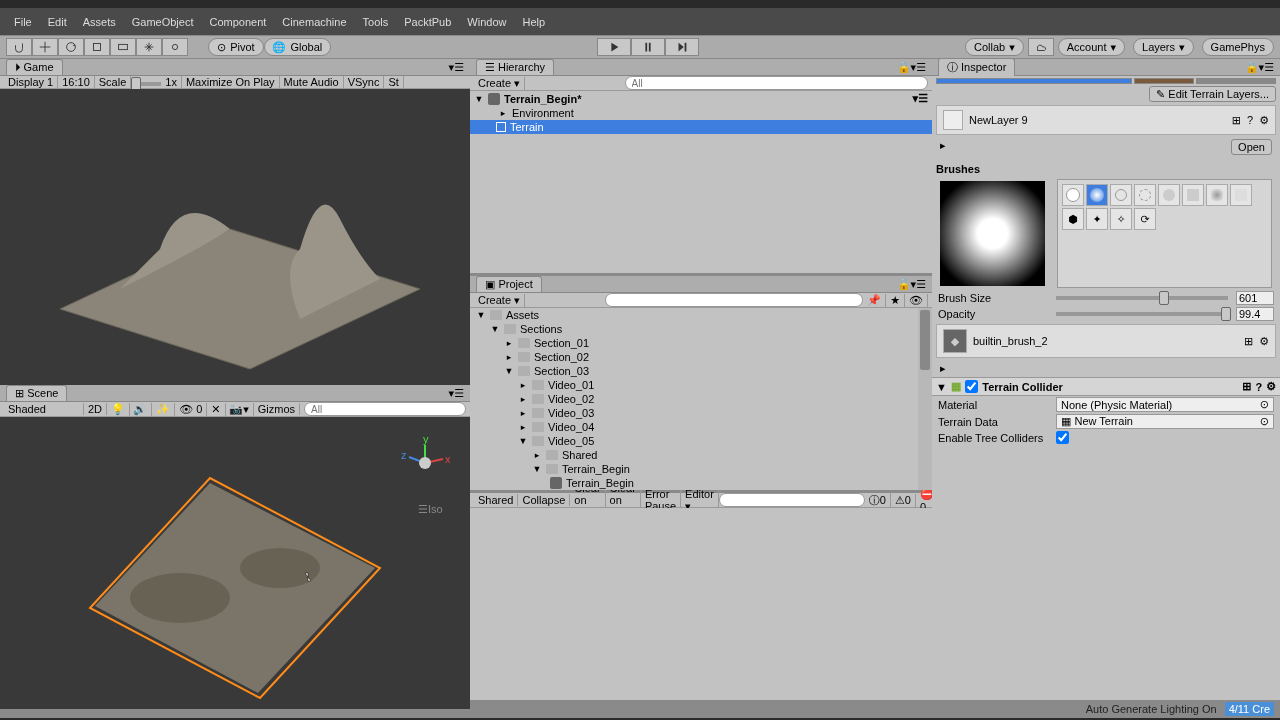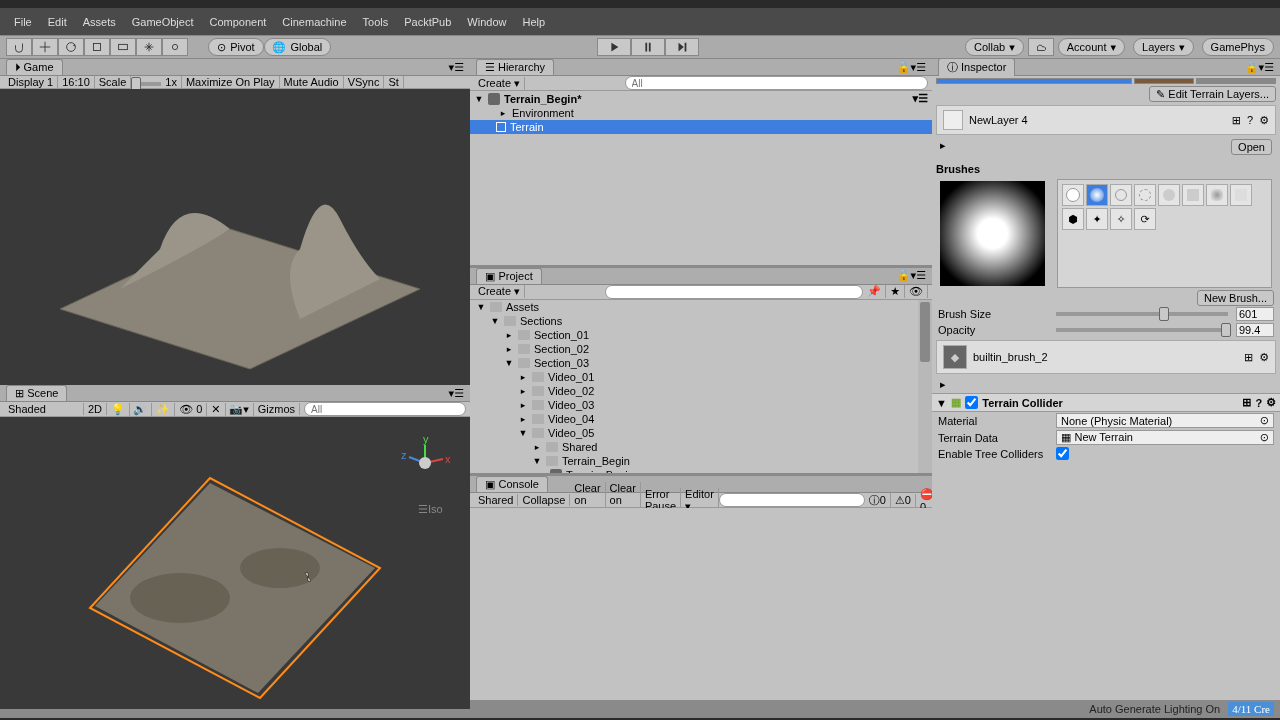--- a/index.html
+++ b/index.html
@@ -39,21 +39,21 @@
 .slider { flex: 1; height: 4px; background: #999; position: relative; }
 .slider-handle { width: 10px; height: 14px; background: #c8c8c8; border: 1px solid #666; position: absolute; top: -5px; border-radius: 2px; }
 .num-field { width: 38px; background: #eee; border: 1px solid #999; padding: 0 2px; text-align: left; }
 .component-header { background: #d5d5d5; border-top: 1px solid #999; border-bottom: 1px solid #999; padding: 2px 4px; display: flex; align-items: center; gap: 4px; font-weight: bold; }
 .obj-field { flex: 1; background: #eee; border: 1px solid #999; padding: 0 4px; display: flex; align-items: center; justify-content: space-between; }
 .statusbar { background: #8a8a8a; height: 18px; display: flex; align-items: center; justify-content: flex-end; padding: 0 6px; color: #222; gap: 8px; font-size: 10px; }
 .divider { height: 3px; background: #8a8a8a; cursor: row-resize; }
 .folder-icon { width: 12px; height: 10px; background: #b0b0b0; border-radius: 1px; display: inline-block; }
 .scene-icon { width: 12px; height: 12px; background: #666; border-radius: 2px; display: inline-block; }
 .brush-preview { width: 105px; height: 105px; background: radial-gradient(circle, #fff 0%, #fff 20%, #000 80%); margin: 4px; }
-.status-badge { background: #4a90d9; color: #fff; padding: 1px 4px; font-family: Liberation Serif, serif; }
+.status-badge { background: #4a90d9; color: #fff; padding: 1px 4px; }
 </style>
 </head>
 <body>
 
 <div class="menubar">
   <span>File</span>
   <span>Edit</span>
   <span>Assets</span>
   <span>GameObject</span>
   <span>Component</span>
@@ -333,24 +333,20 @@
           <span>Terrain_Begin</span>
         </div>
       <div class="tree-item" style="padding-left:80px">
           <span class="scene-icon"></span>
           <span>Terrain_Begin</span>
         </div>
 
     </div>
     <div class="divider"></div>
 
-    <div class="panel-tab">
-      <div class="tab"><span>▣</span> <span>Console</span></div>
-      <div style="flex:1"></div>
-    </div>
     <div class="panel-toolbar">
       <span class="item">Shared</span>
       <span class="item">Collapse</span>
       <span class="item">Clear on Play</span>
       <span class="item">Clear on Build</span>
       <span class="item">Error Pause</span>
       <span class="item"><span>Editor</span> ▾</span>
       <div style="flex:1"></div>
       <input class="search" style="width: 200px;">
       <span class="item">ⓘ<span>0</span></span>
@@ -371,21 +367,21 @@
       <div style="display:flex;gap:2px;padding:2px 4px">
         <div style="flex:1;height:6px;background:#3e7ede;border:1px solid #888"></div>
         <div style="width:60px;height:6px;background:#7a5a3a;border:1px solid #888"></div>
         <div style="width:80px;height:6px;background:#888;border:1px solid #888"></div>
       </div>
       <div style="text-align:right;padding:2px 4px">
         <span class="btn">✎ <span>Edit Terrain Layers...</span></span>
       </div>
       <div class="layer-row">
         <div style="width:20px;height:20px;background:#eee;border:1px solid #aaa"></div>
-        <span>NewLayer 4</span>
+        <span>NewLayer 9</span>
         <div style="flex:1"></div>
         <span>⊞</span>
         <span>?</span>
         <span>⚙</span>
       </div>
       <div style="display:flex;justify-content:space-between;padding:2px 8px">
         <span>▸</span>
         <span class="btn">Open</span>
       </div>
 
@@ -415,23 +411,20 @@
               <div style="width:12px;height:12px;background:radial-gradient(#999,#eee)"></div>
             </div>
           <div class="brush-cell">
               <div style="width:12px;height:12px;background:#ddd"></div>
             </div>
           <div class="brush-cell">⬢</div>
           <div class="brush-cell">✦</div>
           <div class="brush-cell">✧</div>
           <div class="brush-cell">⟳</div>
         </div>
-      </div>
-      <div style="text-align:right;padding:2px 6px">
-        <span class="btn">New Brush...</span>
       </div>
       <div class="prop-row">
         <span class="prop-label">Brush Size</span>
         <div class="slider">
             <div class="slider-handle" style="left:60%"></div>
           </div>
         <input class="num-field" value="601" style="">
       </div>
       <div class="prop-row">
         <span class="prop-label">Opacity</span>

